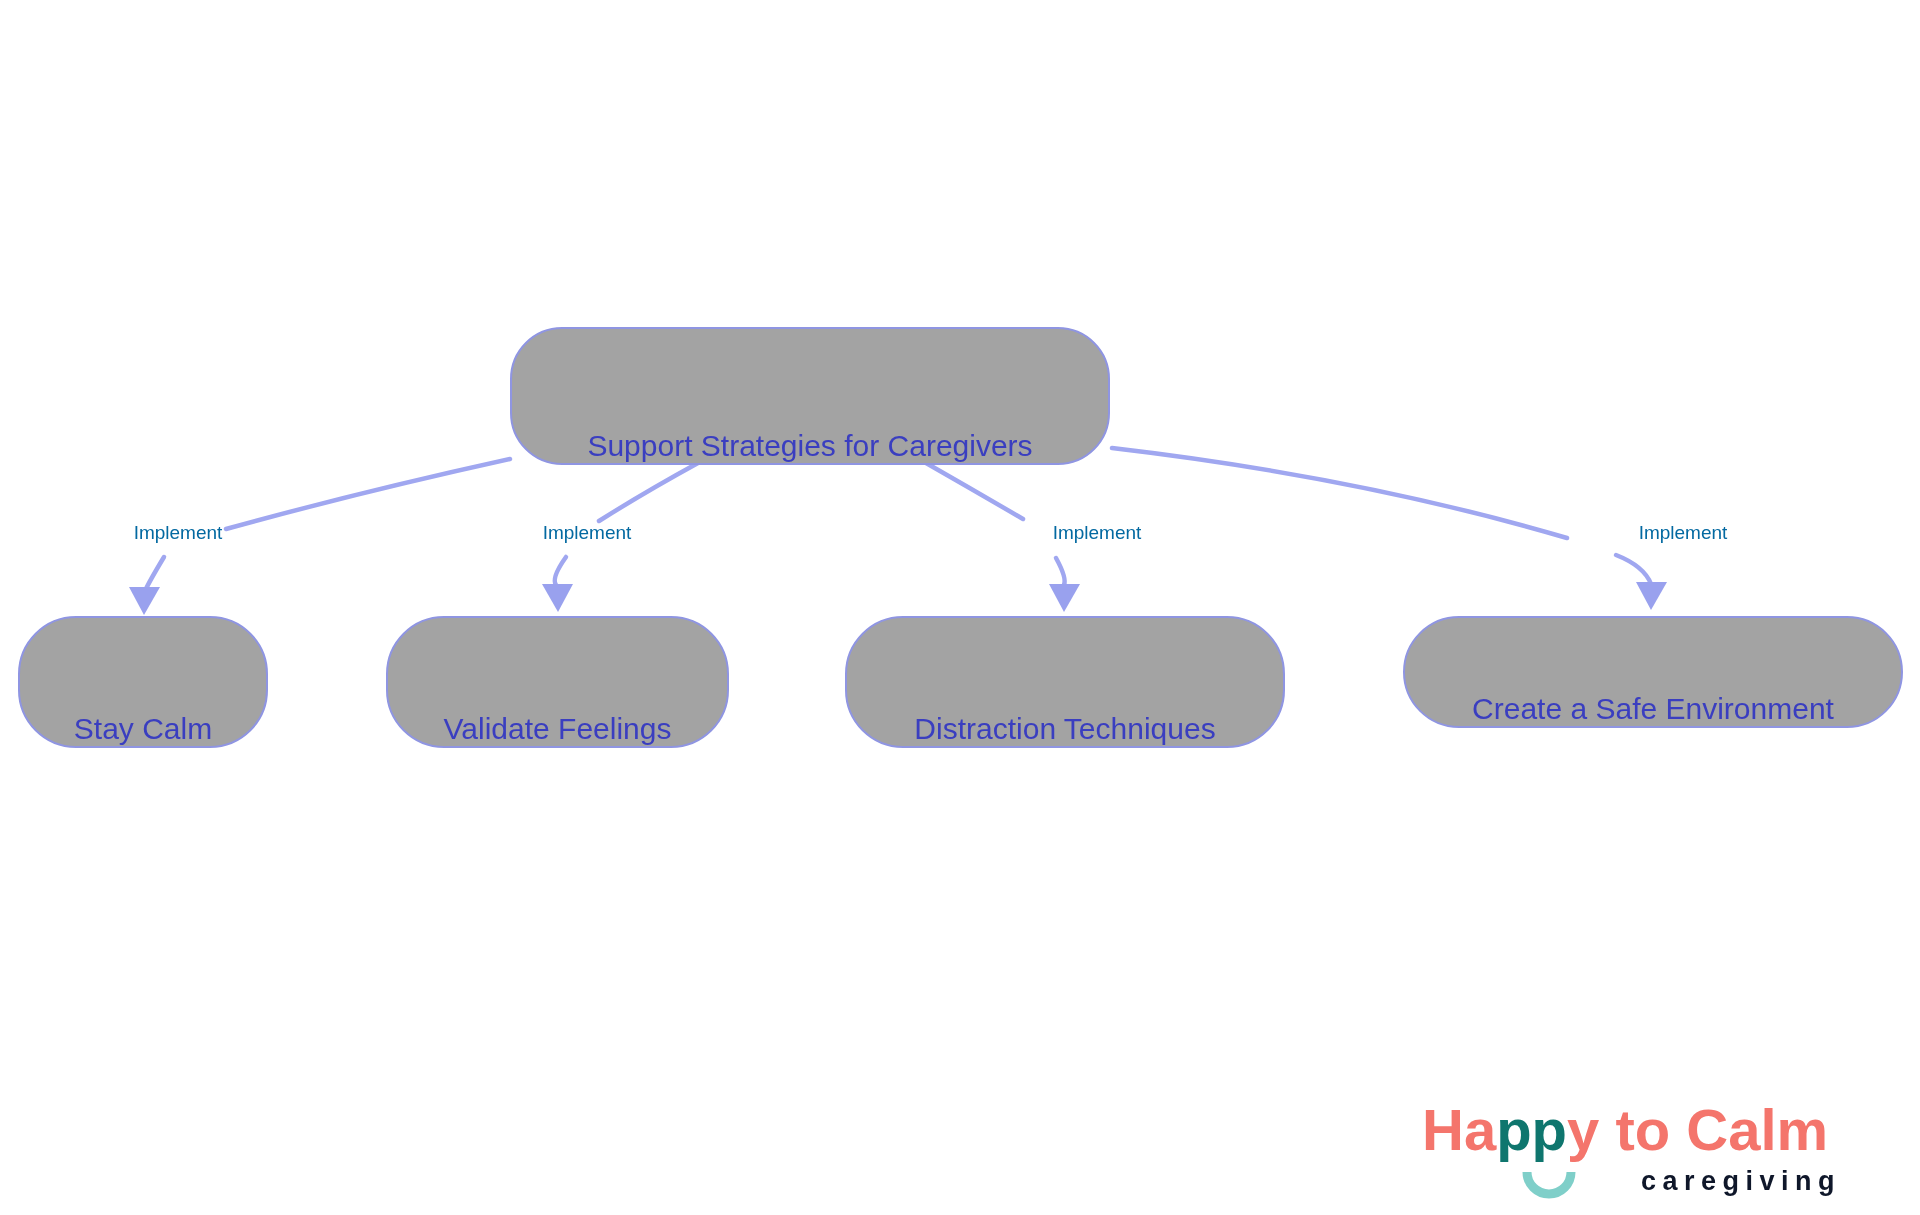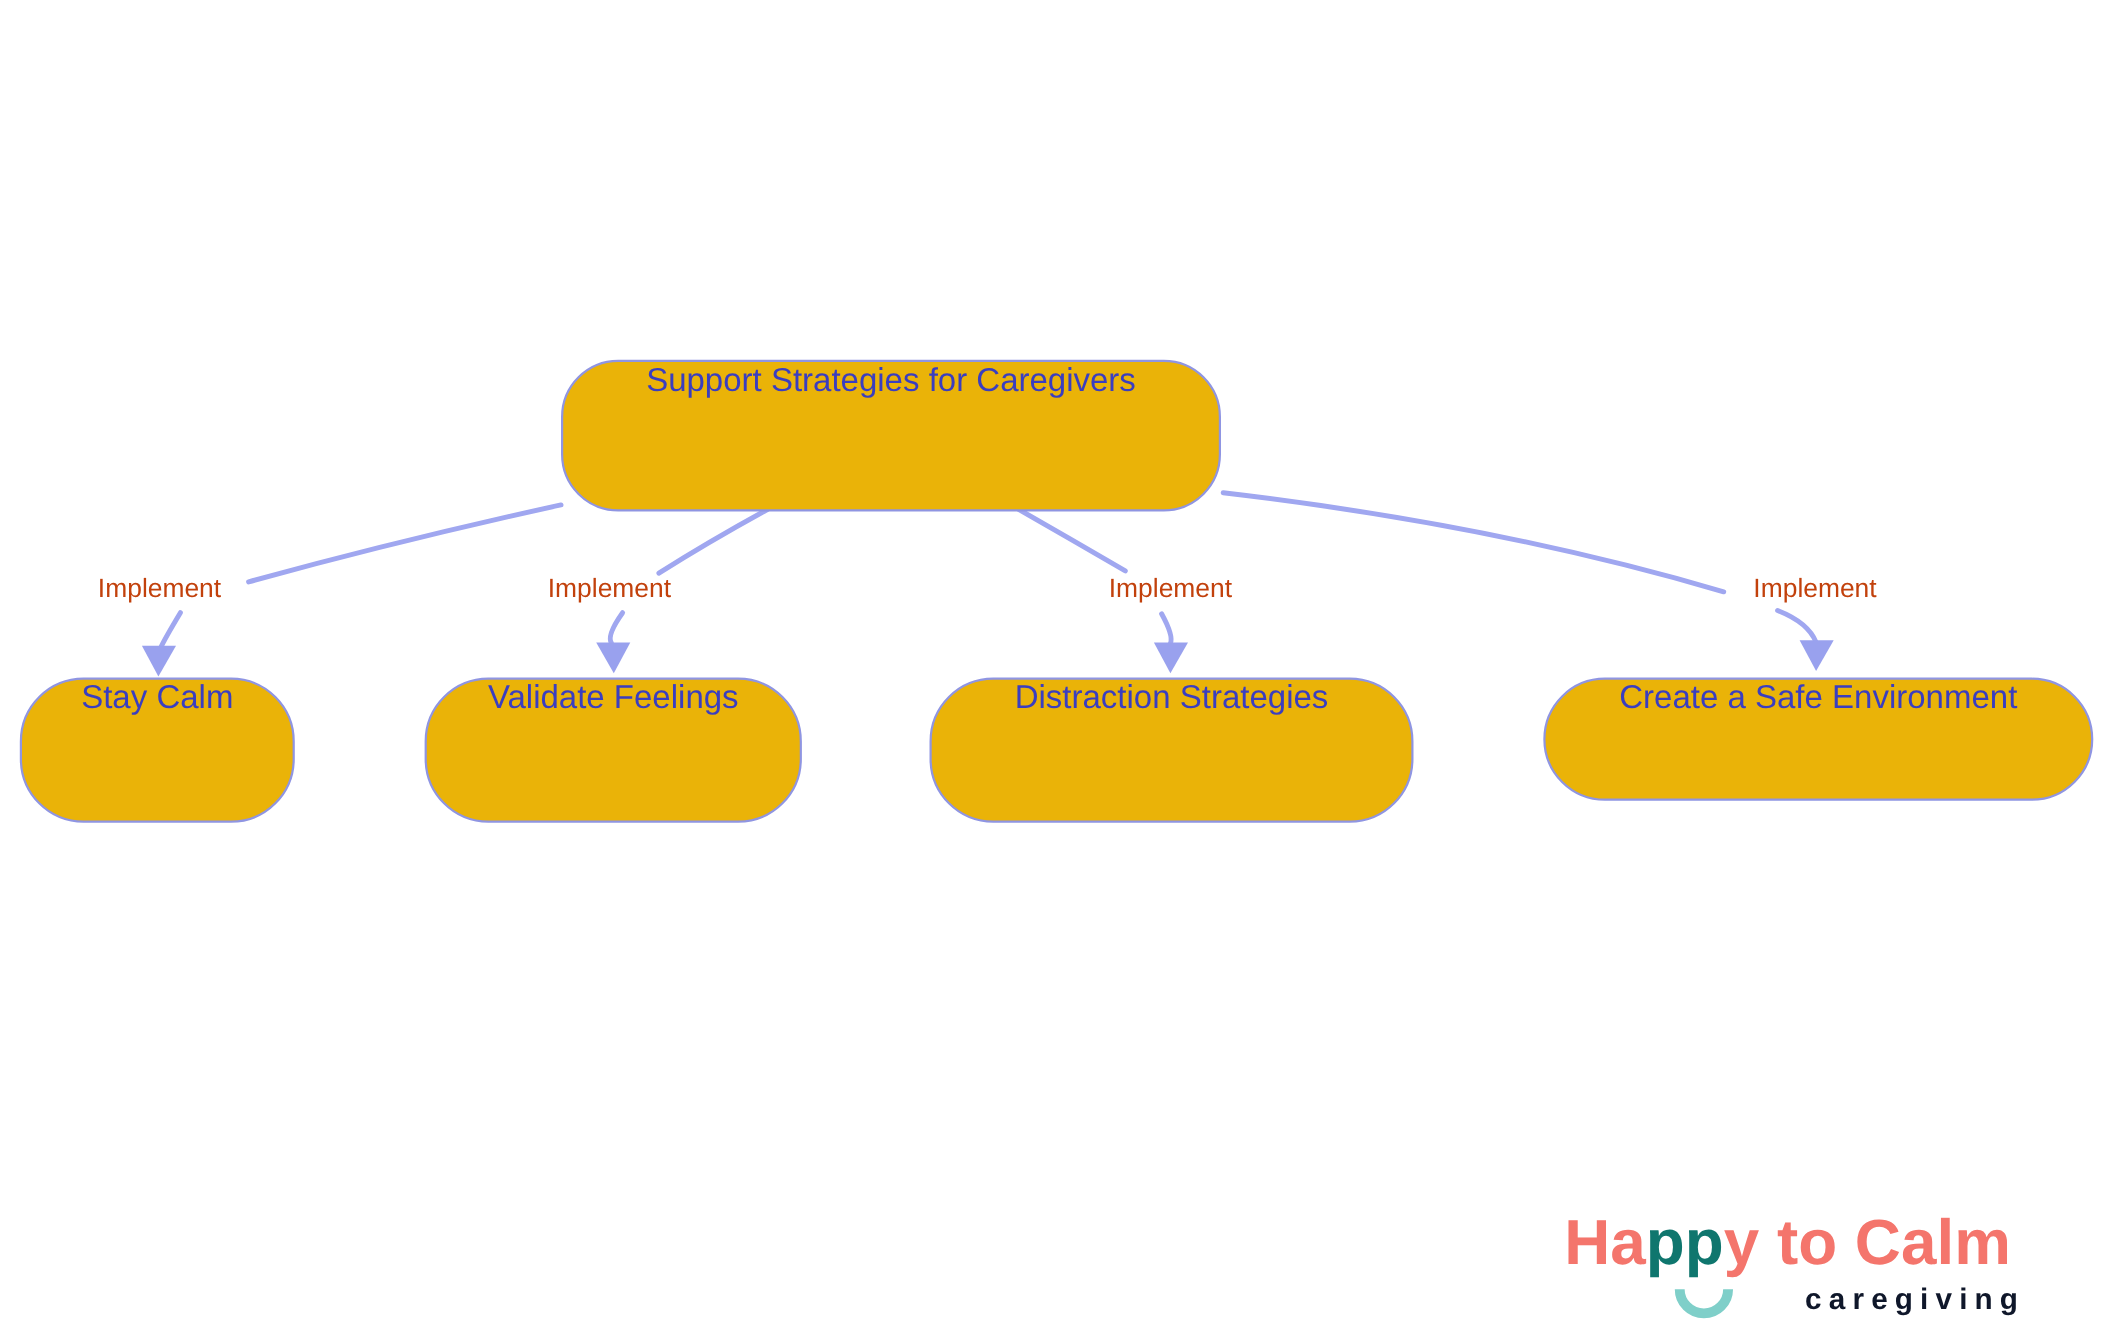--- a/index.html
+++ b/index.html
@@ -12,42 +12,43 @@
     font-family: "Liberation Sans", sans-serif;
   }
   .edges-layer {
     position: absolute;
     left: 0; top: 0;
     width: 1920px; height: 1215px;
   }
   .node {
     position: absolute;
     display: flex;
-    align-items: flex-start;
+    align-items: flex-end;
     justify-content: center;
-    background: #eab308;
+    background: #a3a3a3;
     border: 2.5px solid #8f95e2;
     color: #3a3ec0;
     font-size: 30px;
     text-align: center;
     white-space: nowrap;
     box-sizing: border-box;
   }
   .node-root   { left: 510px;  top: 327px; width: 600px; height: 138px; border-radius: 52px; }
   .node-child1 { left: 18px;   top: 616px; width: 250px; height: 132px; border-radius: 58px; }
   .node-child2 { left: 386px;  top: 616px; width: 343px; height: 132px; border-radius: 58px; }
   .node-child3 { left: 845px;  top: 616px; width: 440px; height: 132px; border-radius: 58px; }
   .node-child4 { left: 1403px; top: 616px; width: 500px; height: 112px; border-radius: 58px; }
   .edge-label {
     position: absolute;
     top: 522px;
     transform: translateX(-50%);
-    color: #c2410c;
-    font-size: 24px;
+    color: #0369a1;
+    font-size: 19px;
     white-space: nowrap;
+    margin-left: 33px;
   }
   .edge-label-1 { left: 145px; }
   .edge-label-2 { left: 554px; }
   .edge-label-3 { left: 1064px; }
   .edge-label-4 { left: 1650px; }
   .logo {
     position: absolute;
     left: 1420px;
     top: 1098px;
     width: 500px;
@@ -116,21 +117,21 @@
   <div class="edge-label edge-label-3">Implement</div>
   <div class="edge-label edge-label-4">Implement</div>
 
   <div class="node node-child2">
     <span>Validate Feelings</span>
   </div>
   <div class="node node-child1">
     <span>Stay Calm</span>
   </div>
   <div class="node node-child3">
-    <span>Distraction Strategies</span>
+    <span>Distraction Techniques</span>
   </div>
   <div class="node node-child4">
     <span>Create a Safe Environment</span>
   </div>
 
   <div class="logo">
     <div class="logo-headline">
       <span>Ha</span><span class="logo-teal">pp</span><span>y to Calm</span>
     </div>
     <svg class="logo-smile" viewBox="0 0 56 34" xmlns="http://www.w3.org/2000/svg">

